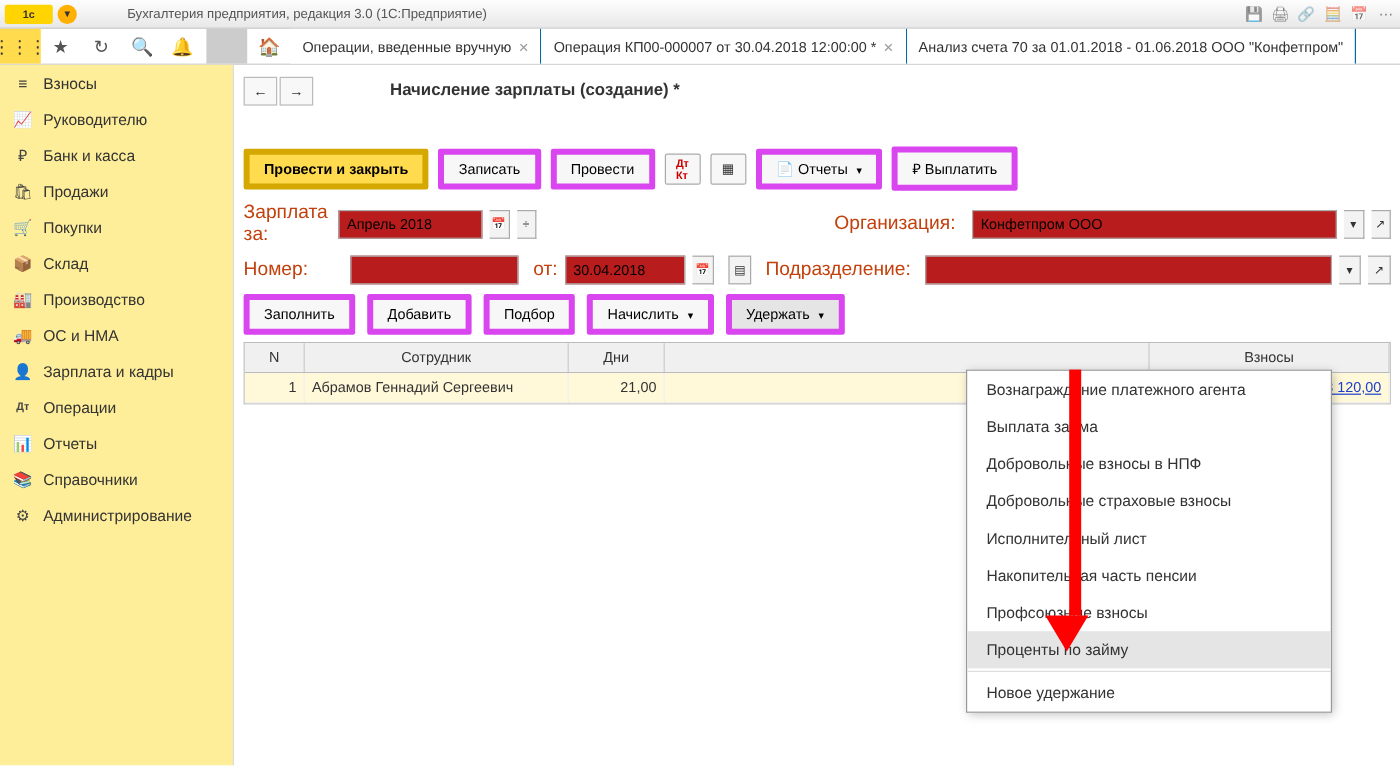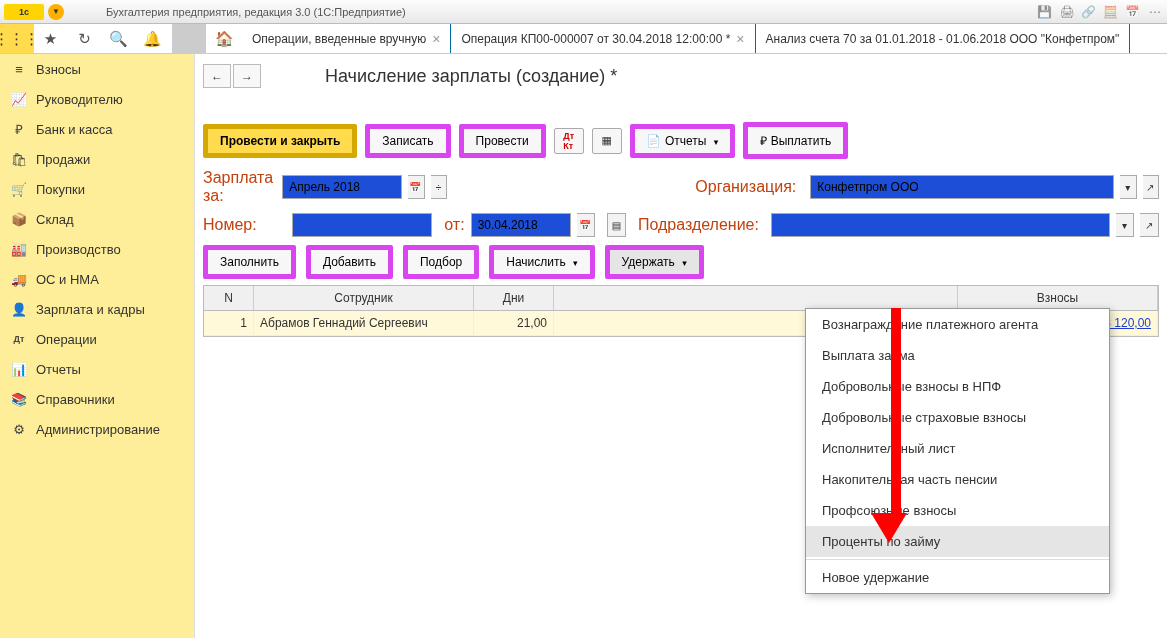--- a/index.html
+++ b/index.html
@@ -24,31 +24,31 @@
 
 .main { display: flex; height: calc(100% - 54px); }
 .sidebar { width: 195px; background: #ffee99; border-right: 1px solid #ddd; }
 .side-item { display: flex; align-items: center; height: 30px; padding: 0 10px; font-size: 13px; color: #333; cursor: pointer; }
 .side-item .icon { width: 18px; margin-right: 8px; text-align:center; font-size: 13px; color:#444; }
 
 .content { flex: 1; padding: 10px 8px; position: relative; overflow: hidden; }
 .nav-btns { display: flex; gap: 2px; margin-bottom: 6px; }
 .nav-btn { width: 28px; height: 24px; border: 1px solid #bbb; background: #f8f8f8; display:flex; align-items:center; justify-content:center; cursor:pointer; font-size:12px; }
 
-.page-title { font-size: 18px; font-weight: normal; position: absolute; left: 130px; top: 12px; }
+.page-title { font-size: 14px; font-weight: bold; position: absolute; left: 130px; top: 12px; }
 
 .action-row { display: flex; gap: 8px; margin-top: 34px; margin-bottom: 10px; align-items: center; flex-wrap: wrap; }
 .btn { border: 5px solid #d946ef; background: #f7f7f7; padding: 5px 12px; font-size: 12px; cursor: pointer; border-radius:2px; }
 .btn.primary { background: #ffdb4d; border-color: #d4a800; font-weight: bold; }
 .btn .arr { margin-left: 4px; font-size: 9px; }
 .btn-icon { border: 1px solid #aaa; background: #f7f7f7; width: 30px; height: 26px; display:flex; align-items:center; justify-content:center; cursor:pointer; border-radius:2px; font-size:11px; }
 
 .field-row { display: flex; align-items: center; margin-bottom: 8px; gap: 6px; }
 .field-label { font-size: 16px; color: #c2410c; }
-.text-input { border: 1px solid #aaa; height: 24px; padding: 0 6px; font-size: 12px; background:#1d4ed8; }
+.text-input { border: 1px solid #aaa; height: 24px; padding: 0 6px; font-size: 12px; background:#b91c1c; }
 .input-btn { width: 20px; height: 24px; border: 1px solid #aaa; border-left: none; background: #f3f3f3; display:flex; align-items:center; justify-content:center; font-size:10px; cursor:pointer; }
 
 .grid-toolbar { display: flex; gap: 10px; margin-bottom: 6px; }
 
 .grid { border: 1px solid #bbb; }
 .grid-head { display: flex; background: #f0f0f0; border-bottom: 1px solid #bbb; }
 .grid-head > div { padding: 5px 6px; font-size: 12px; border-right: 1px solid #ccc; text-align:center; }
 .grid-row { display: flex; background: #fff9d9; border-bottom: 1px solid #eee; }
 .grid-row > div { padding: 5px 6px; font-size: 12px; border-right: 1px solid #eee; }
 .col-n { width: 50px; text-align:right; }

